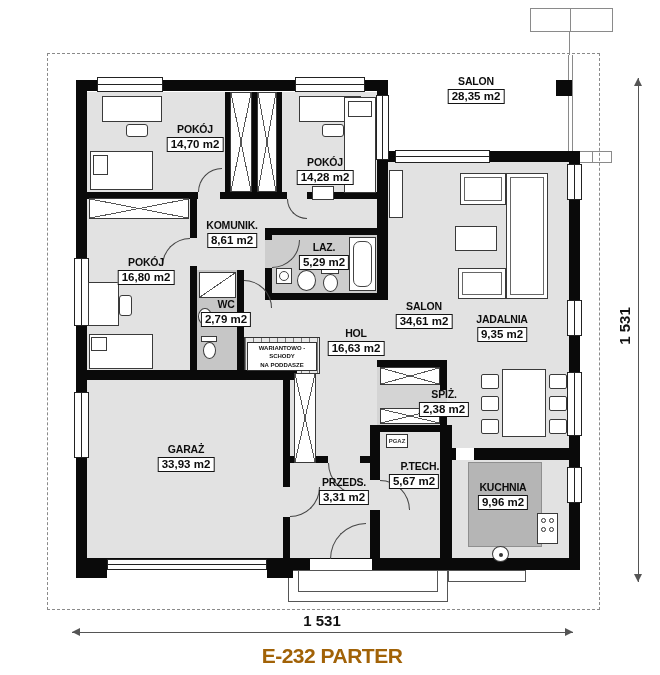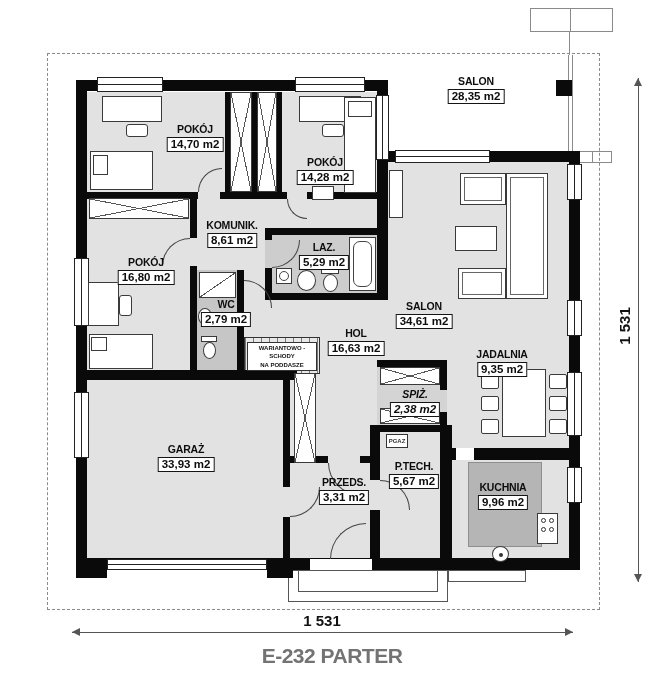--- a/index.html
+++ b/index.html
@@ -31,21 +31,21 @@
   .stairs{position:absolute;z-index:8;background:#e8e8e8;background-image:repeating-linear-gradient(90deg,#777 0,#777 1px,transparent 1px,transparent 8px);border:1px solid #333;box-sizing:border-box;}
   .snote{position:absolute;z-index:18;background:#fff;border:1px solid #333;font-size:6px;font-weight:bold;text-align:center;line-height:1.4;color:#111;padding:1px 0;box-sizing:border-box;}
   .tinybox{position:absolute;z-index:18;background:#fff;border:1px solid #333;font-size:6px;font-weight:bold;text-align:center;line-height:12px;color:#333;box-sizing:border-box;}
   .rlabel{position:absolute;transform:translateX(-50%);text-align:center;z-index:40;line-height:1;}
   .rname{font-weight:bold;font-size:10.5px;letter-spacing:-0.2px;white-space:nowrap;color:#0d0d0d;}
   .rarea{display:inline-block;margin-top:2px;background:#fff;border:1.5px solid #141414;padding:1px 3px;font-weight:bold;font-size:11.5px;white-space:nowrap;color:#0d0d0d;}
   .outline{position:absolute;border:1px solid #8a8a8a;box-sizing:border-box;z-index:3;}
   .dashed{position:absolute;border:1px dashed #8a8a8a;box-sizing:border-box;z-index:5;}
   .dimline{position:absolute;background:#555;z-index:4;}
   .dimlabel{position:absolute;font-weight:bold;font-size:15px;color:#111;z-index:4;white-space:nowrap;}
-  .title{position:absolute;font-weight:bold;font-size:21px;letter-spacing:-0.5px;color:#737373;z-index:4;transform:translateX(-50%);}
+  .title{position:absolute;font-weight:bold;font-size:21px;letter-spacing:-0.5px;color:#a16207;z-index:4;transform:translateX(-50%);}
   .arr{position:absolute;width:0;height:0;z-index:4;}
   .arrL{border-top:4px solid transparent;border-bottom:4px solid transparent;border-right:8px solid #555;}
   .arrR{border-top:4px solid transparent;border-bottom:4px solid transparent;border-left:8px solid #555;}
   .arrU{border-left:4px solid transparent;border-right:4px solid transparent;border-bottom:8px solid #555;}
   .arrD{border-left:4px solid transparent;border-right:4px solid transparent;border-top:8px solid #555;}
   .dot{position:absolute;width:5px;height:5px;border:1px solid #333;border-radius:50%;background:#fff;box-sizing:border-box;}
 </style>
 </head>
 <body>
 
@@ -247,37 +247,37 @@
     <div class="rarea">2,79 m2</div>
   </div>
   <div class="rlabel" style="left:424px;top:301px;">
     <div class="rname">SALON</div>
     <div class="rarea">34,61 m2</div>
   </div>
   <div class="rlabel" style="left:356px;top:328px;">
     <div class="rname">HOL</div>
     <div class="rarea">16,63 m2</div>
   </div>
-  <div class="rlabel" style="left:502px;top:349px;">
+  <div class="rlabel" style="left:502px;top:314px;">
     <div class="rname">JADALNIA</div>
     <div class="rarea">9,35 m2</div>
   </div>
-  <div class="rlabel" style="left:415px;top:389px;font-style:italic;">
+  <div class="rlabel" style="left:444px;top:389px;">
     <div class="rname">SPIŻ.</div>
     <div class="rarea">2,38 m2</div>
   </div>
   <div class="rlabel" style="left:186px;top:444px;">
     <div class="rname">GARAŻ</div>
     <div class="rarea">33,93 m2</div>
   </div>
   <div class="rlabel" style="left:344px;top:477px;">
     <div class="rname">PRZEDS.</div>
     <div class="rarea">3,31 m2</div>
   </div>
-  <div class="rlabel" style="left:414px;top:461px;">
+  <div class="rlabel" style="left:414px;top:461px;text-align:right;">
     <div class="rname">P.TECH.</div>
     <div class="rarea">5,67 m2</div>
   </div>
   <div class="rlabel" style="left:503px;top:482px;">
     <div class="rname">KUCHNIA</div>
     <div class="rarea">9,96 m2</div>
   </div>
 
 </div>
 

